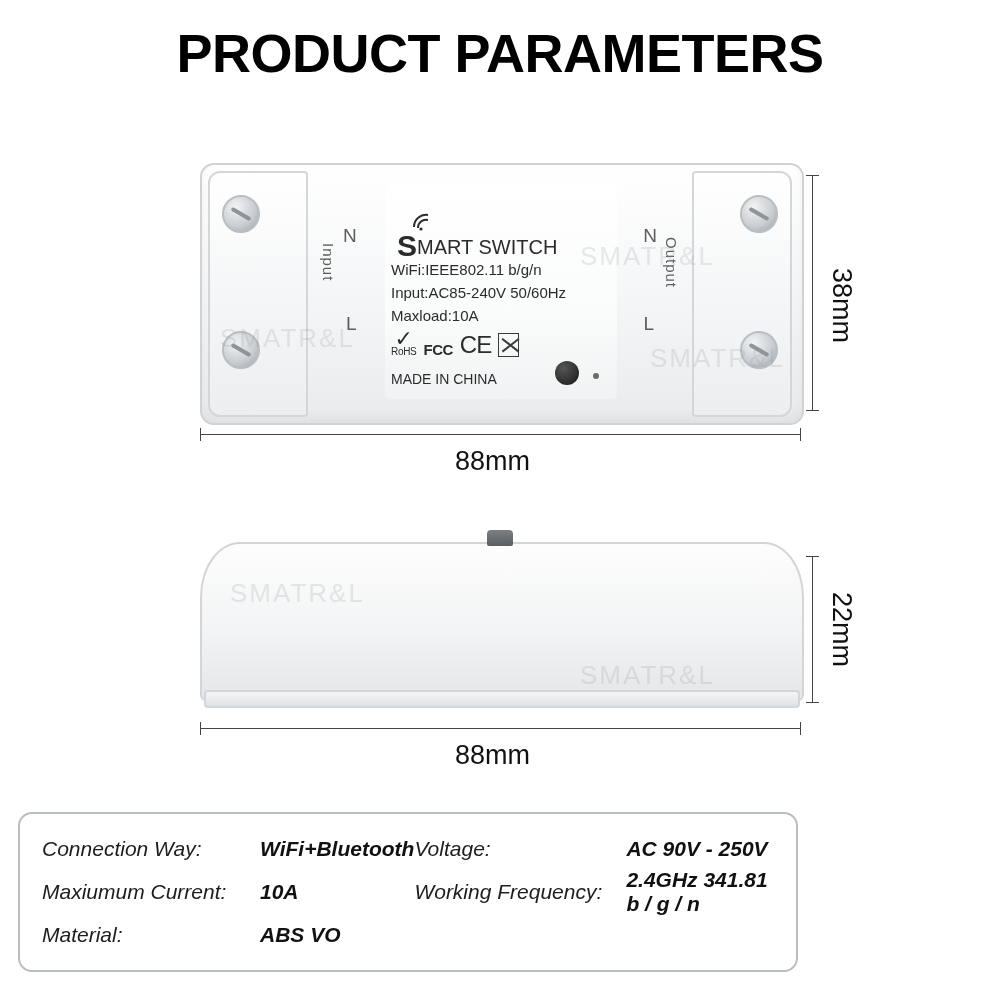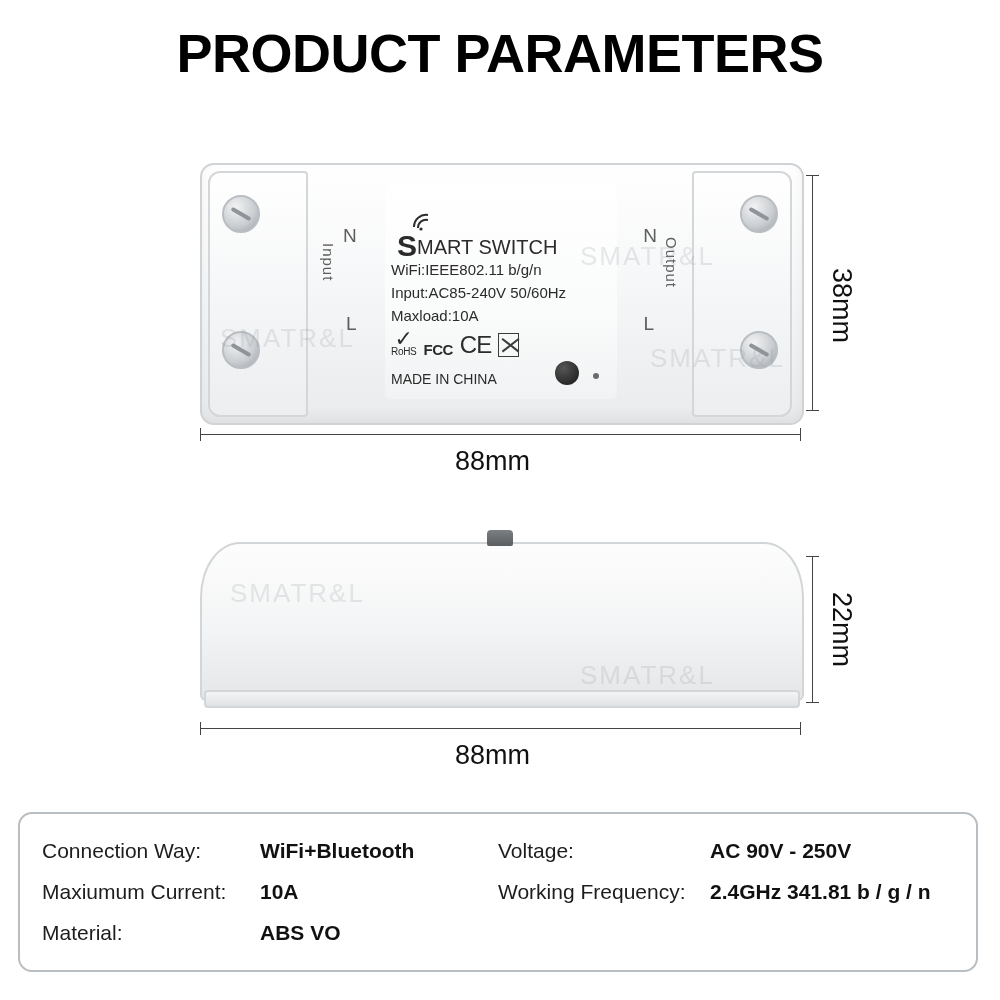--- a/index.html
+++ b/index.html
@@ -278,26 +278,27 @@
   }
   .dim-text.vert {
     writing-mode: vertical-rl;
   }
 
   
   .spec-box {
     position: absolute;
     left: 18px;
     top: 812px;
-    width: 960px;
+    width: 780px;
     height: 160px;
     border: 2px solid #b9bec2;
     border-radius: 14px;
     background: #fff;
     box-sizing: border-box;
+    font-style: italic;
   }
   .spec-grid {
     position: absolute;
     left: 0; top: 0;
     width: 100%; height: 100%;
     display: grid;
     grid-template-columns: 1fr 1fr;
     grid-template-rows: 1fr 1fr 1fr;
     padding: 16px 22px;
     box-sizing: border-box;

